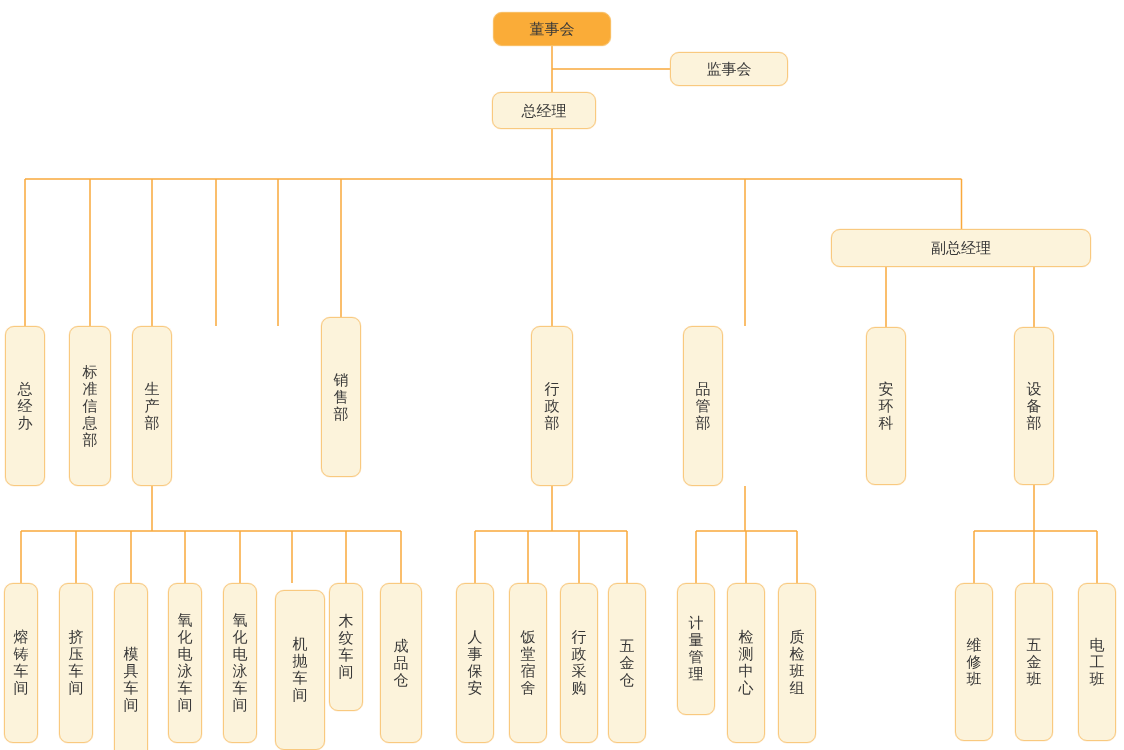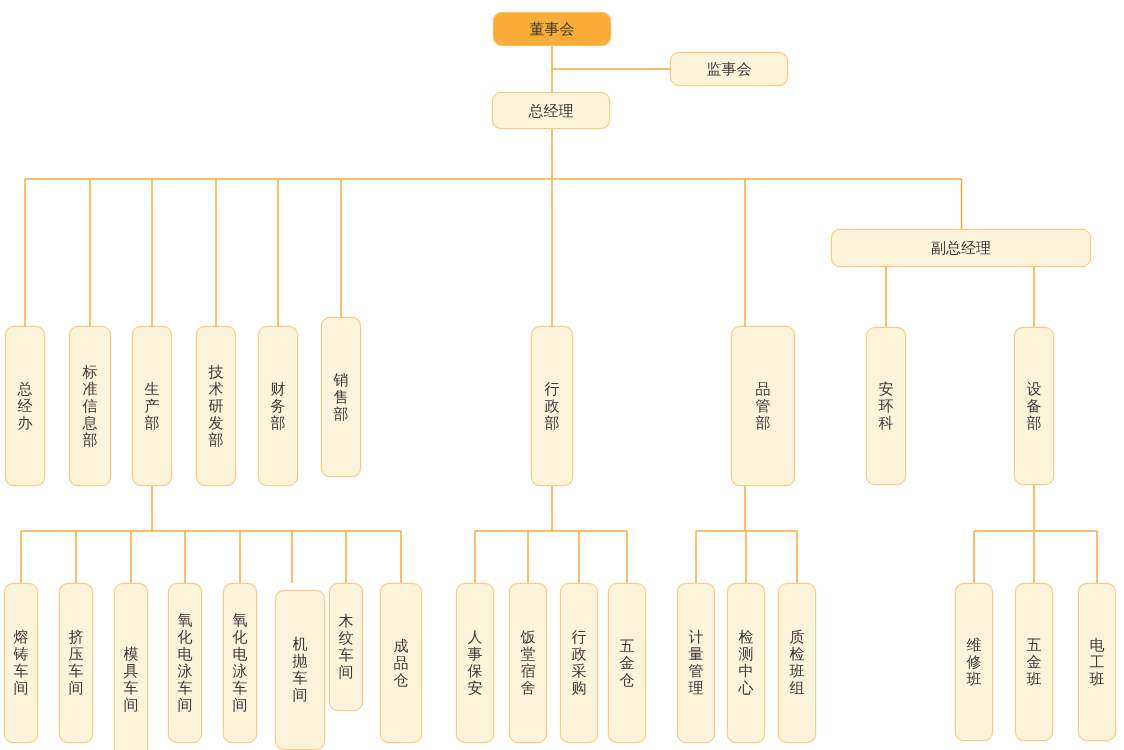--- a/index.html
+++ b/index.html
@@ -67,50 +67,44 @@
   </svg>
 
   <div class="node h root" style="left:493px;top:12px;width:118px;height:34px">
     <span>董事会</span>
   </div>
 
   <div class="node h" style="left:670px;top:52px;width:118px;height:34px">
     <span>监事会</span>
   </div>
 
-  <div class="node h" style="left:492px;top:92px;width:118px;height:37px">
+  <div class="node h" style="left:492px;top:92px;width:104px;height:37px">
     <span>总经理</span>
   </div>
 
   <div class="node h" style="left:831px;top:229px;width:260px;height:38px">
     <span>副总经理</span>
   </div>
 
   <div class="node v" style="left:5px;top:326px;width:40px;height:160px">
     <span>总经办</span>
   </div>
   <div class="node v" style="left:69px;top:326px;width:42px;height:160px">
     <span>标准信息部</span>
   </div>
   <div class="node v" style="left:132px;top:326px;width:40px;height:160px">
     <span>生产部</span>
   </div>
-  <div class="node v" style="left:196px;top:326px;width:40px;height:160px">
-    <span>技术研发部</span>
-  </div>
-  <div class="node v" style="left:258px;top:326px;width:40px;height:160px">
-    <span>财务部</span>
-  </div>
   <div class="node v" style="left:321px;top:317px;width:40px;height:160px">
     <span>销售部</span>
   </div>
   <div class="node v" style="left:531px;top:326px;width:42px;height:160px">
     <span>行政部</span>
   </div>
-  <div class="node v" style="left:731px;top:326px;width:64px;height:160px">
+  <div class="node v" style="left:683px;top:326px;width:40px;height:160px">
     <span>品管部</span>
   </div>
   <div class="node v" style="left:866px;top:327px;width:40px;height:158px">
     <span>安环科</span>
   </div>
   <div class="node v" style="left:1014px;top:327px;width:40px;height:158px">
     <span>设备部</span>
   </div>
 
   <div class="node v" style="left:4px;top:583px;width:34px;height:160px">
@@ -144,21 +138,21 @@
   <div class="node v" style="left:509px;top:583px;width:38px;height:160px">
     <span>饭堂宿舍</span>
   </div>
   <div class="node v" style="left:560px;top:583px;width:38px;height:160px">
     <span>行政采购</span>
   </div>
   <div class="node v" style="left:608px;top:583px;width:38px;height:160px">
     <span>五金仓</span>
   </div>
 
-  <div class="node v" style="left:677px;top:583px;width:38px;height:160px">
+  <div class="node v" style="left:677px;top:583px;width:38px;height:132px">
     <span>计量管理</span>
   </div>
   <div class="node v" style="left:727px;top:583px;width:38px;height:160px">
     <span>检测中心</span>
   </div>
   <div class="node v" style="left:778px;top:583px;width:38px;height:160px">
     <span>质检班组</span>
   </div>
 
   <div class="node v" style="left:955px;top:583px;width:38px;height:158px">

